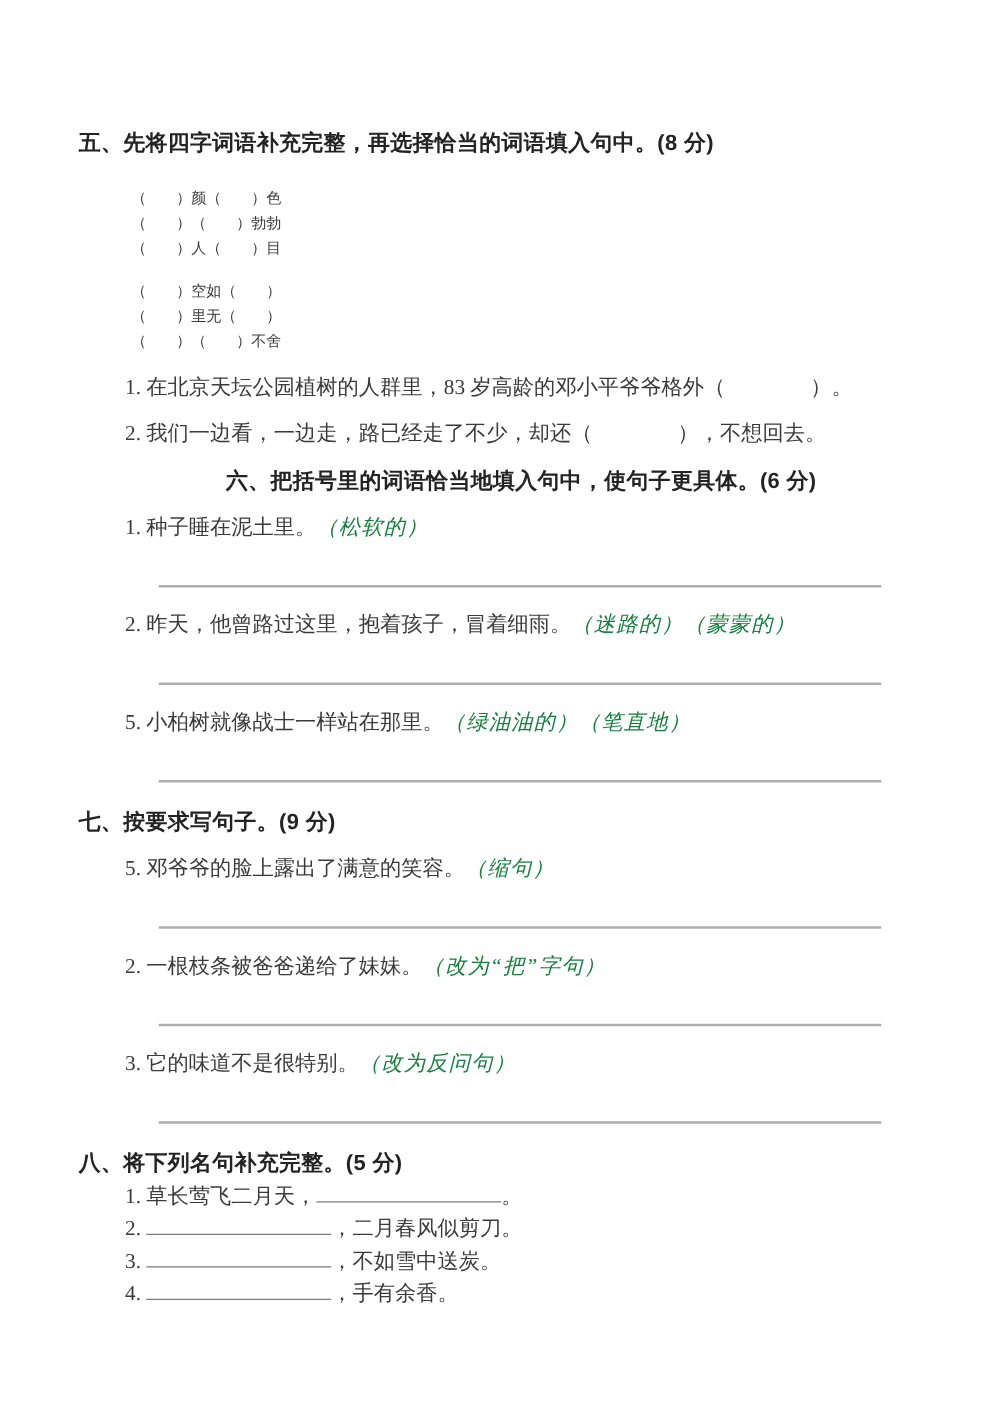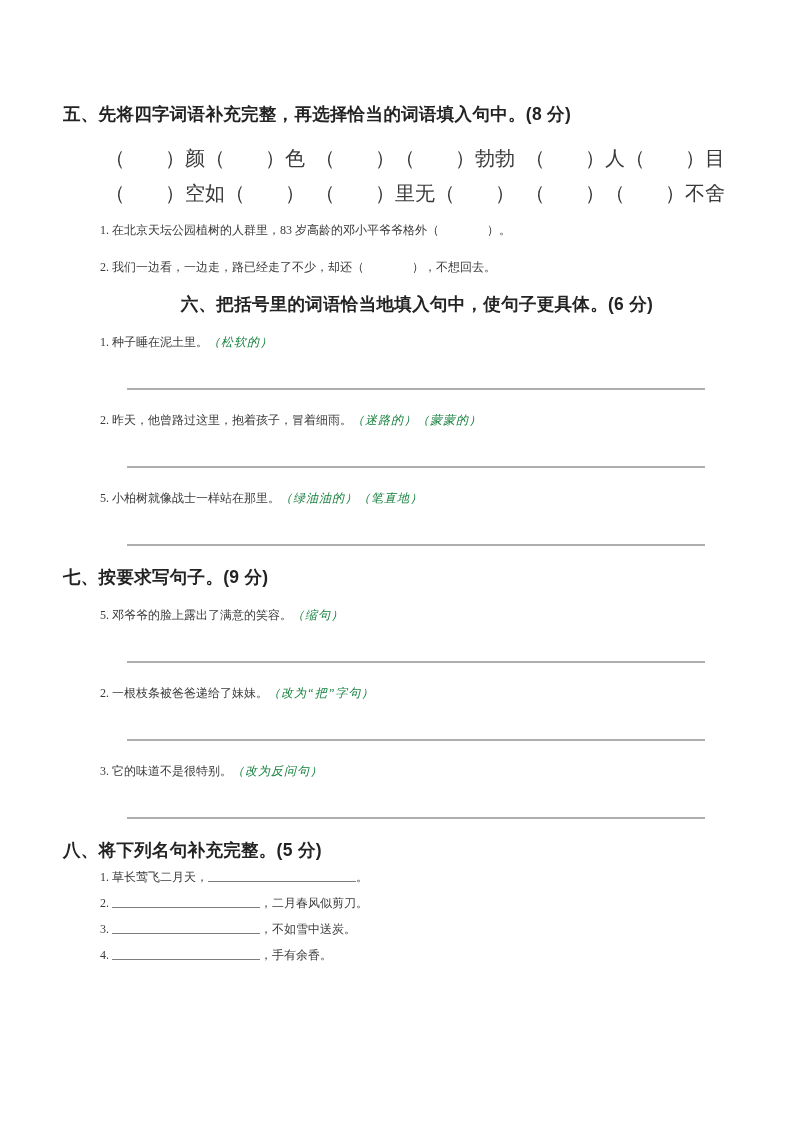--- a/index.html
+++ b/index.html
@@ -23,31 +23,32 @@
     color:#232323;
   }
   .mt-sec6 { margin-top:16px;text-align:center; }
   .mt-sec7 { margin-top:20px; }
   .mt-sec8 { margin-top:20px; }
 
   .idiom-row {
     display:flex;
     padding-left:42px;
     margin-top:23px;
-    font-size:20px;
+    font-size:12px;
     line-height:20px;
     white-space:nowrap;
+    flex-direction:column;
   }
   .idiom-row.second { margin-top:15px;font-family:Liberation Serif, serif; }
   .idiom { width:210px; flex:0 0 auto; }
 
   .q-item {
     margin:17px 0 0;
     padding-left:37px;
-    font-size:12px;
+    font-size:17px;
     line-height:20px;
     white-space:nowrap;
   }
   .q-item.after-line { margin-top:20px; }
 
   .hint {
     font-style:italic;
     letter-spacing:1px;
     color:#15803d;
   }

